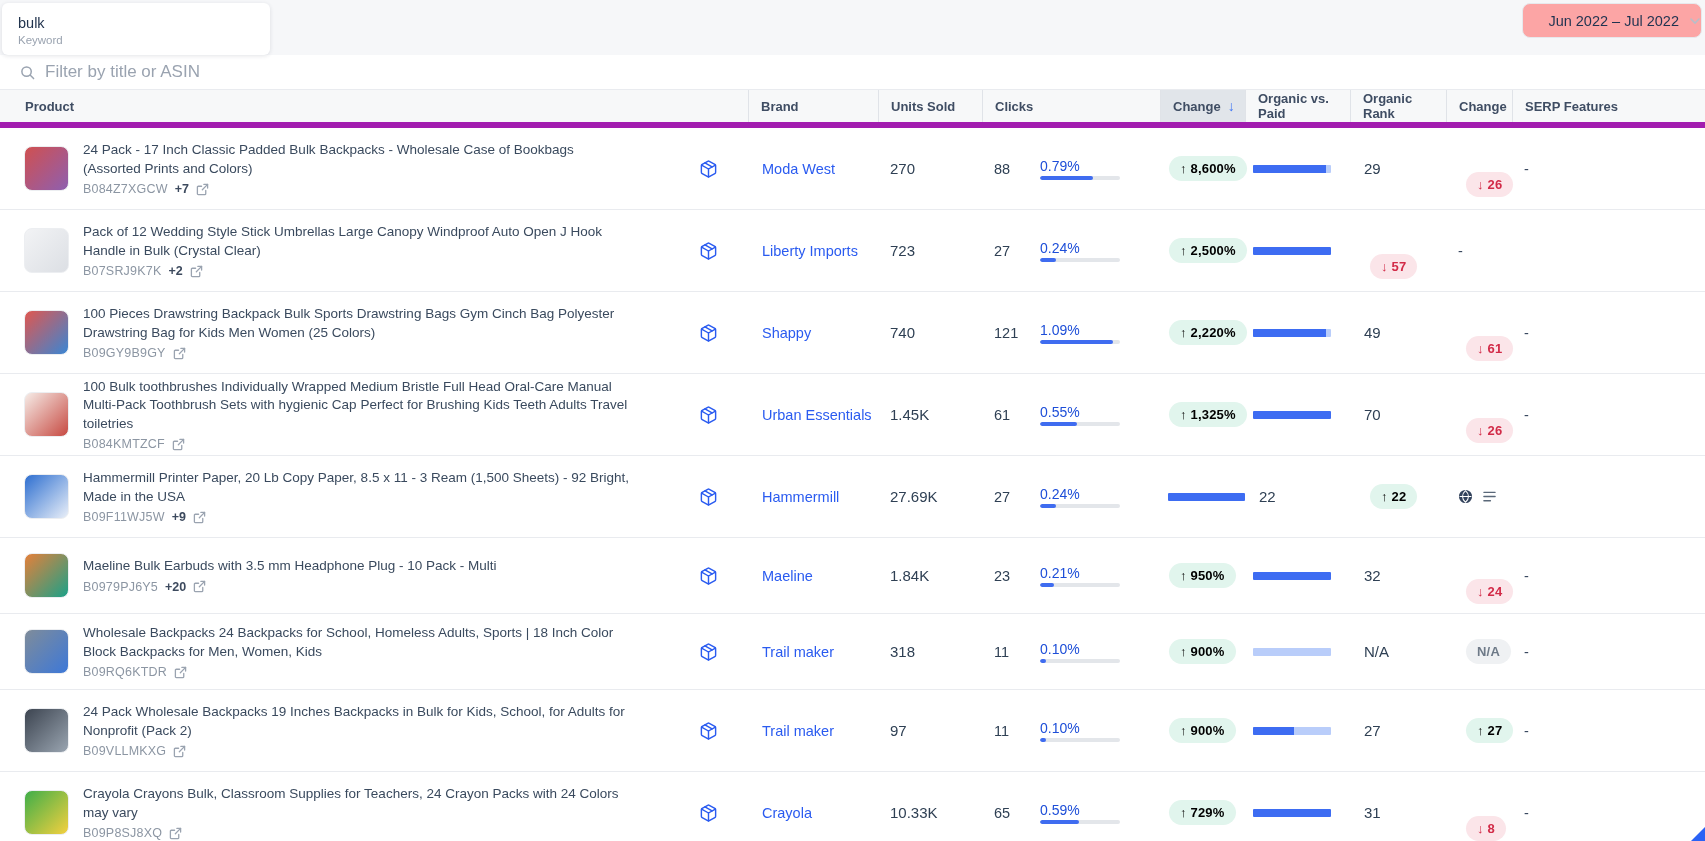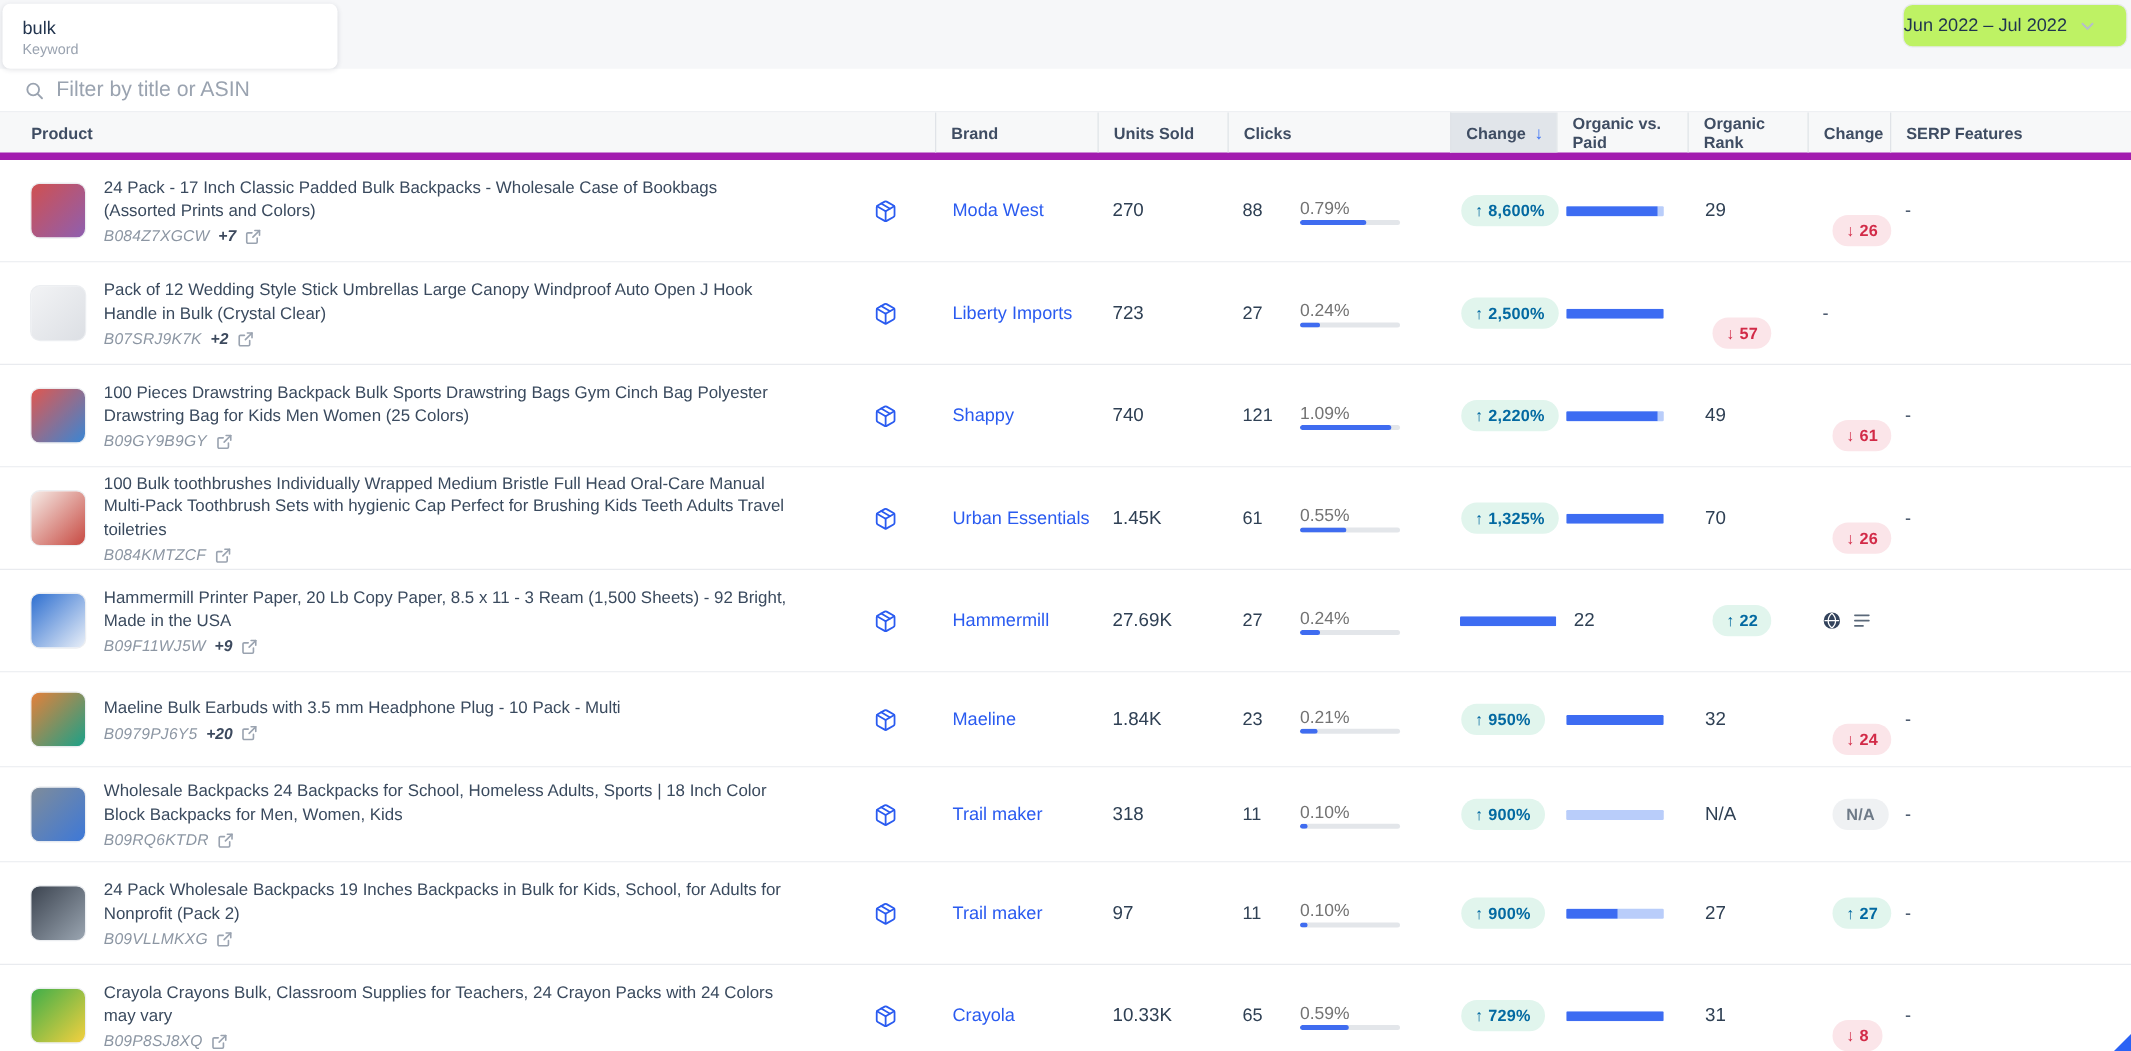--- a/index.html
+++ b/index.html
@@ -12,22 +12,22 @@
   .topbar { position:relative; height:55px; background:#f6f7f9; }
   .kw-card {
     position:absolute; left:2px; top:3px; width:268px; height:52px;
     background:#fff; border-radius:6px; box-shadow:0 1px 4px rgba(40,50,70,.13);
     padding:12px 16px;
   }
   .kw-value { font-size:14.5px; color:#22344e; font-weight:500; }
   .kw-label { font-size:11.5px; color:#9aa3b0; margin-top:3px; }
   .date-box {
     position:absolute; right:3px; top:3px; width:180px; height:35px;
-    background:#bef264; border:1px solid #e7e9ed; border-radius:8px;
-    display:flex; align-items:center; justify-content:flex-start; gap:10px;
+    background:#fca5a5; border:1px solid #e7e9ed; border-radius:8px;
+    display:flex; align-items:center; justify-content:flex-end; gap:10px;
     cursor:pointer;
   }
   .date-text { font-size:14.5px; color:#1f3350; font-weight:500; }
   .chev { width:12px; height:12px; color:#b6bec9; }
   
   .filter-row {
     height:35px; background:#fff; border-bottom:1px solid #e9ebef;
     display:flex; align-items:center; padding-left:20px; gap:10px;
   }
   .search-icon { width:15px; height:15px; color:#9aa3b0; flex:0 0 auto; }
@@ -54,42 +54,42 @@
   .trow { height:82px; border-bottom:1px solid #e9ebef; background:#fff; }
   .trow:nth-child(6), .trow:nth-child(7) { height:76px; }
   .cell { display:flex; align-items:center; }
   .product-cell { position:relative; padding-left:24px; }
   .thumb {
     width:45px; height:45px; border-radius:8px; border:1px solid #eceef1;
     flex:0 0 auto;
   }
   .pinfo { margin-left:14px; width:548px; }
   .ptitle { font-size:13.5px; line-height:18.5px; color:#3a4a5e; }
-  .pasin-line { display:flex; align-items:center; gap:7px; margin-top:4px;font-style:italic; }
+  .pasin-line { display:flex; align-items:center; gap:7px; margin-top:4px; }
   .pasin { font-size:12.5px; color:#8c96a3; letter-spacing:.2px; }
   .pasin-extra { font-size:12.5px; color:#3d4a5e; font-weight:700; cursor:pointer; }
   .extlink { width:13px; height:13px; color:#9aa3b0; cursor:pointer; display:inline-flex; }
   .boxicon { position:absolute; right:30px; top:50%; transform:translateY(-50%);
     width:19px; height:19px; color:#2a5bf0; cursor:pointer; }
   .brand-cell { padding-left:14px; }
   .brand { font-size:14.5px; color:#2a5bf0; text-decoration:none; cursor:pointer; }
   .units-cell, .rank-cell { padding-left:12px; font-size:15px; color:#2f4054; }
   .rank-cell { padding-left:14px; }
   .clicks-cell { padding-left:12px; }
   .clicks-num { width:46px; font-size:14.5px; color:#2f4054; }
   .ctr-block { width:80px; }
-  .ctr-val { font-size:14px; color:#737373; margin-bottom:2px; }
+  .ctr-val { font-size:14px; color:#1d4ed8; margin-bottom:2px; }
   .ctr-track { width:80px; height:4px; background:#e3e6ea; border-radius:2px; overflow:hidden; }
   .ctr-fill { height:100%; background:#3f6cf0; border-radius:2px; }
   .change-cell { padding-left:9px; }
   .pill {
     display:inline-flex; align-items:center; font-size:13px; font-weight:600;
     padding:5px 11px; border-radius:13px; white-space:pre; letter-spacing:.2px;
   }
-  .pill.up   { background:#e1f5ed; color:#0369a1; }
+  .pill.up   { background:#e1f5ed; color:#000000; }
   .pill.down { background:#fbe5e9; color:#d22b48;margin-top:32px; }
   .pill.none { background:#eff1f3; color:#6e7a88; }
   .ovp-cell { padding-left:8px; }
   .ovp-track { width:78px; height:8px; background:#b9cdfa; border-radius:1px; overflow:hidden; }
   .ovp-fill { height:100%; background:#3d6cf2; }
   .rank-change-cell { padding-left:20px; }
   .serp-cell { padding-left:12px; font-size:14.5px; color:#3a4960; }
   .serp-icons { display:inline-flex; align-items:center; gap:9px; }
   .serp-icons .sicon { width:15px; height:15px; display:inline-flex; color:#33435c; }
   

